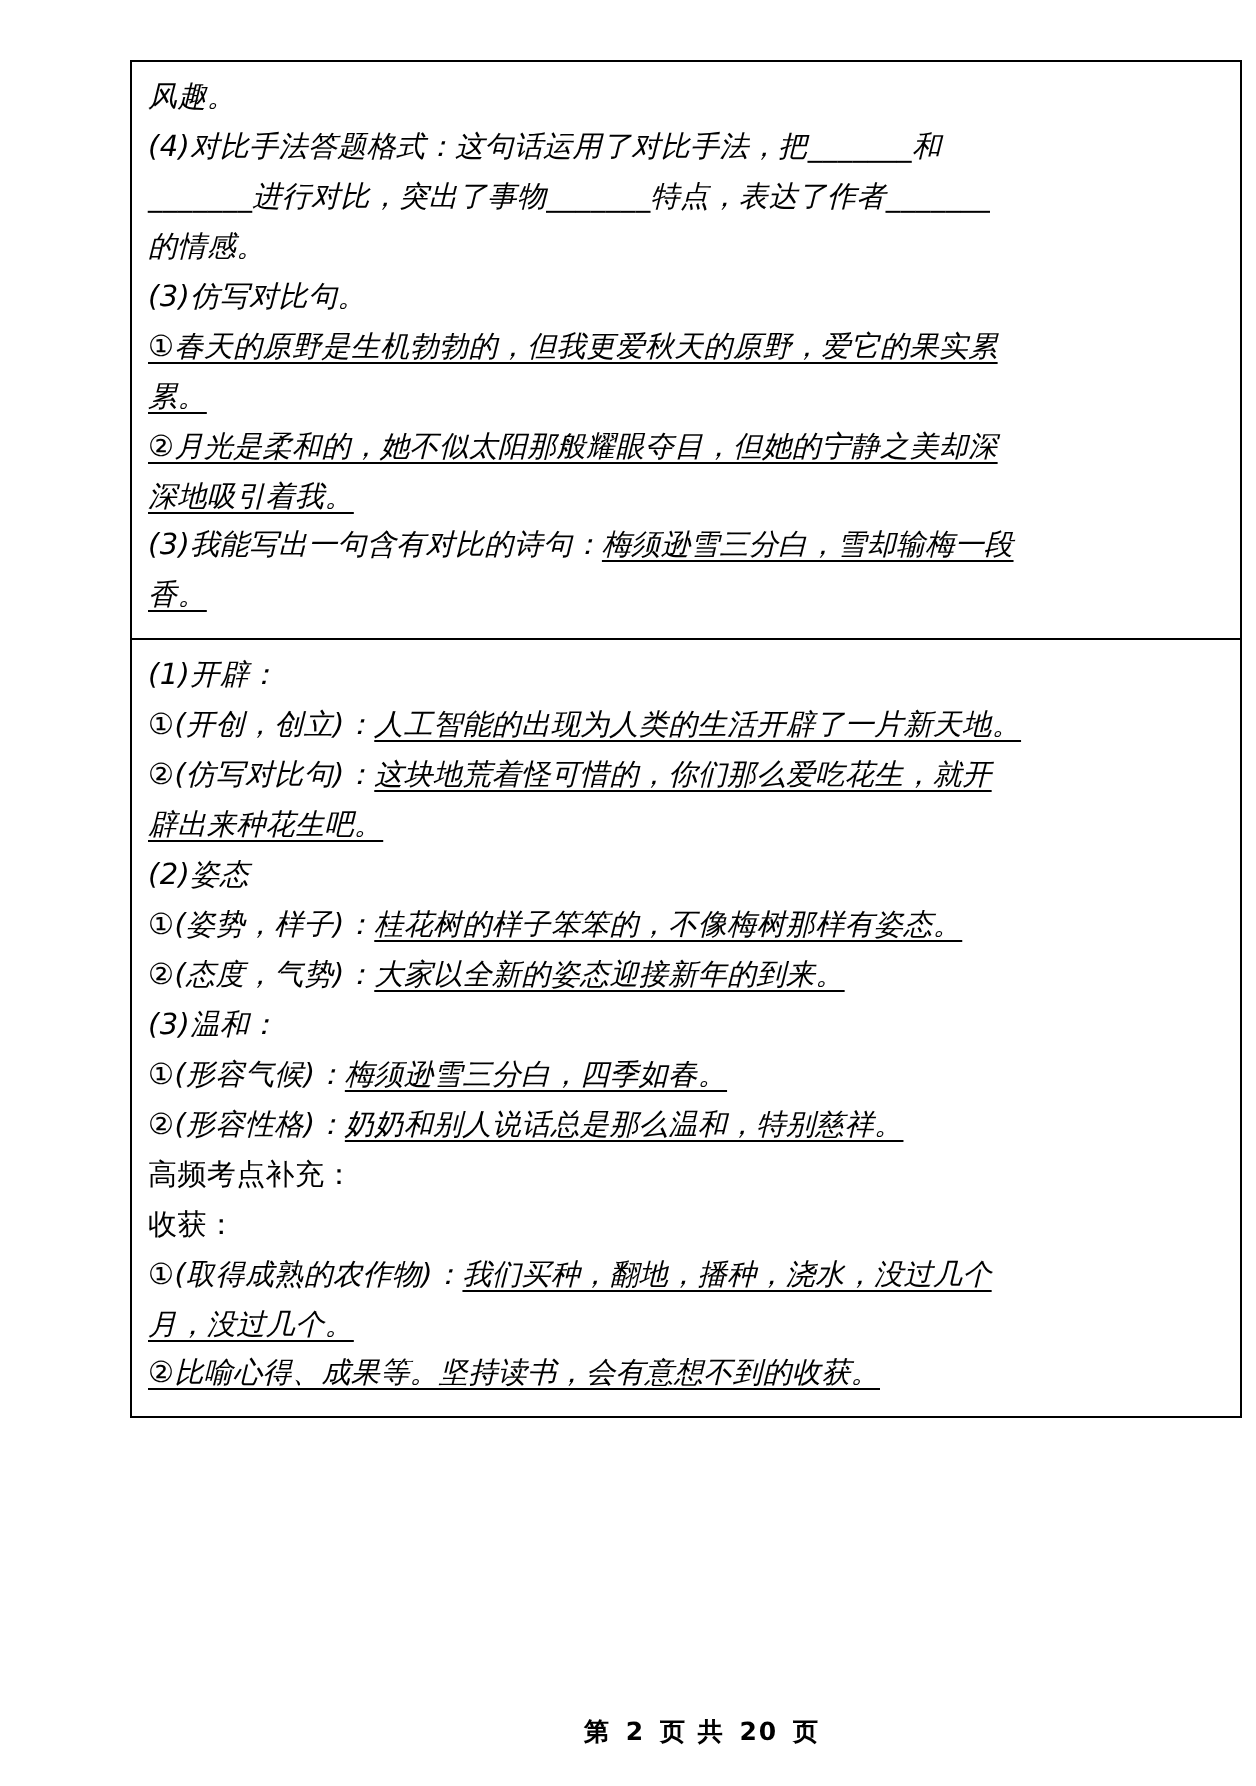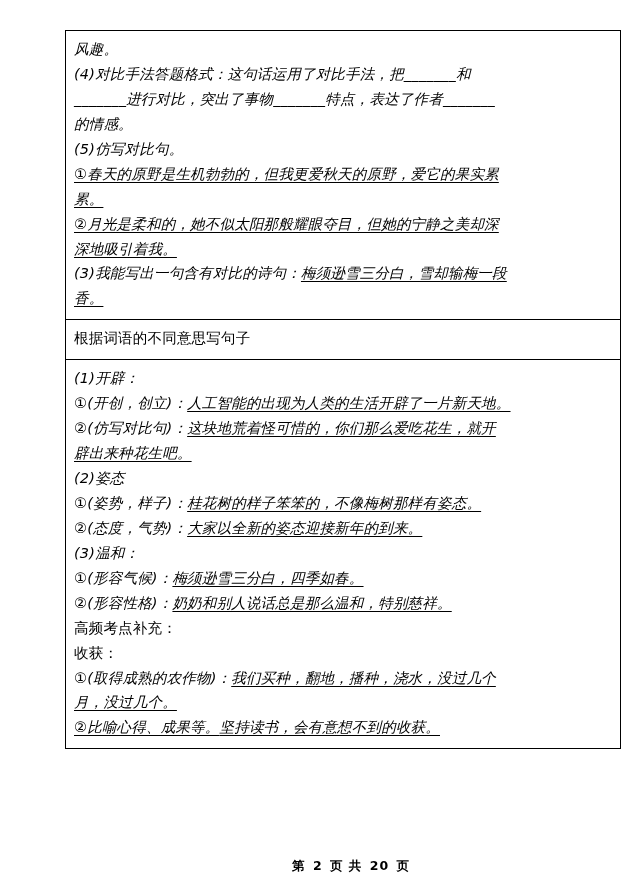--- a/index.html
+++ b/index.html
@@ -72,32 +72,27 @@
 <div class="page">
 
   <table class="doc-table">
     <tbody>
         <tr>
       <td>
         <div class="line italic">风趣。</div>
         <div class="line italic">(4)对比手法答题格式：这句话运用了对比手法，把_______和</div>
         <div class="line italic">_______进行对比，突出了事物_______特点，表达了作者_______</div>
         <div class="line italic">的情感。</div>
-        <div class="line italic">(5)仿写对比句。</div>
+        <div class="line italic">(3)仿写对比句。</div>
         <div class="line italic ul">①春天的原野是生机勃勃的，但我更爱秋天的原野，爱它的果实累</div>
         <div class="line italic ul">累。</div>
         <div class="line italic ul">②月光是柔和的，她不似太阳那般耀眼夺目，但她的宁静之美却深</div>
         <div class="line italic ul">深地吸引着我。</div>
         <div class="line italic"><span>(3)我能写出一句含有对比的诗句：</span><span class="ul">梅须逊雪三分白，雪却输梅一段</span></div>
         <div class="line italic ul">香。</div>
-      </td>
-    </tr>
-    <tr>
-      <td>
-        <div class="line plain">根据词语的不同意思写句子</div>
       </td>
     </tr>
     <tr>
       <td>
         <div class="line italic">(1)开辟：</div>
         <div class="line italic"><span>①(开创，创立)：</span><span class="ul">人工智能的出现为人类的生活开辟了一片新天地。</span></div>
         <div class="line italic"><span>②(仿写对比句)：</span><span class="ul">这块地荒着怪可惜的，你们那么爱吃花生，就开</span></div>
         <div class="line italic ul">辟出来种花生吧。</div>
         <div class="line italic">(2)姿态</div>
         <div class="line italic"><span>①(姿势，样子)：</span><span class="ul">桂花树的样子笨笨的，不像梅树那样有姿态。</span></div>

